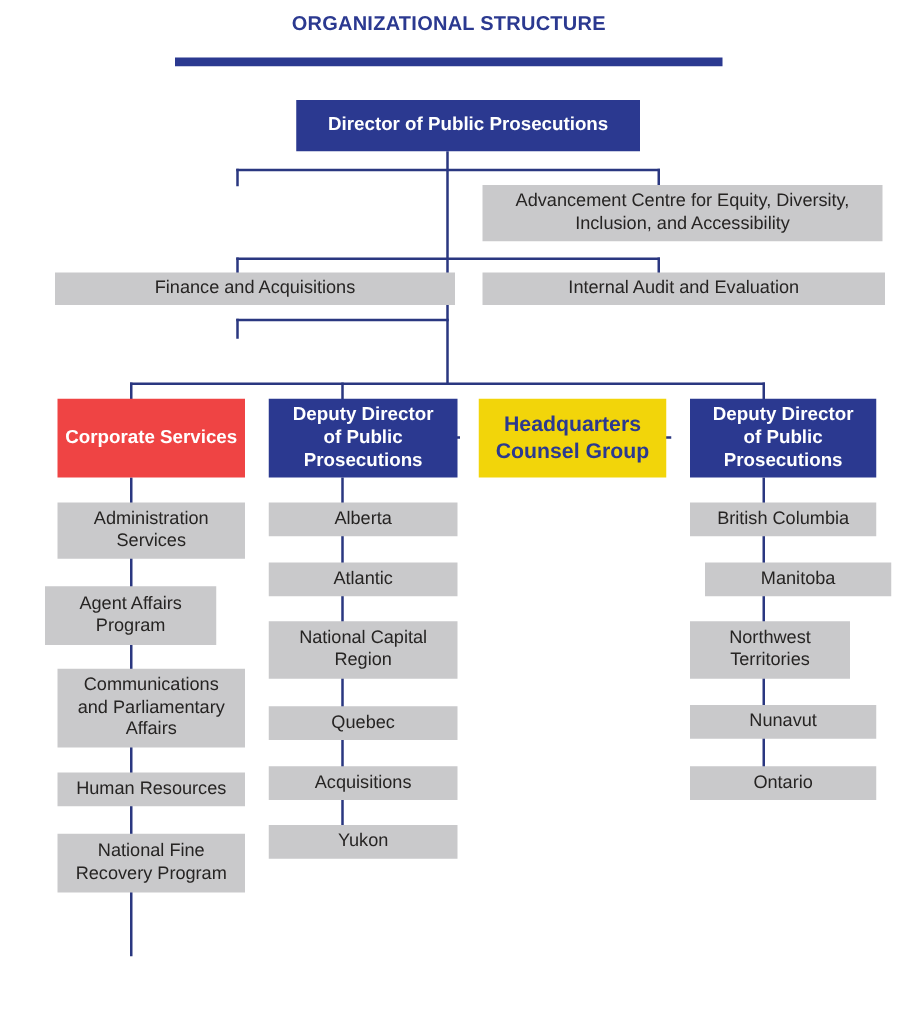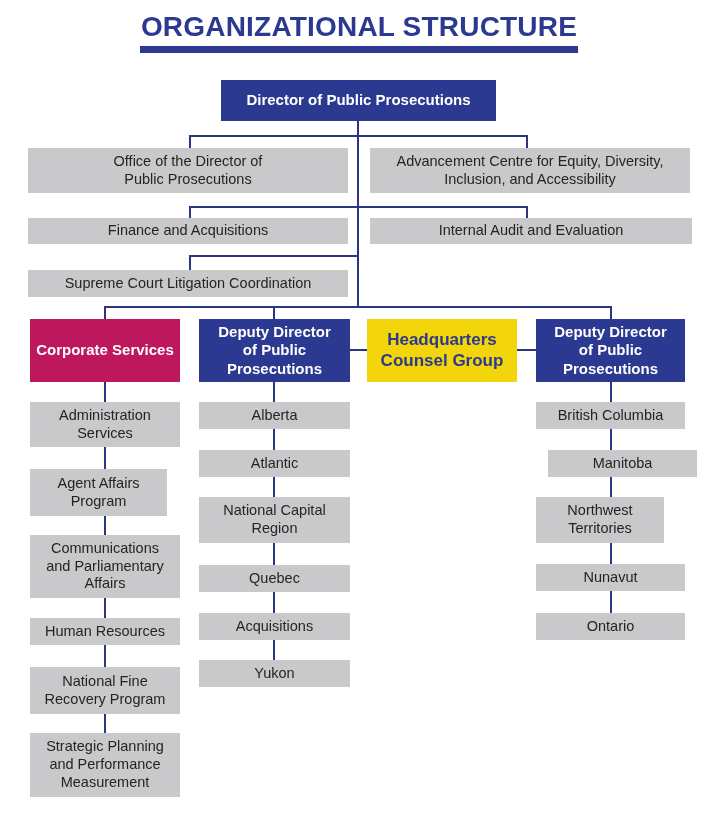--- a/index.html
+++ b/index.html
@@ -9,21 +9,21 @@
     width: 718px;
     height: 819px;
     background: #ffffff;
     overflow: hidden;
   }
   .page-title {
     position: absolute;
     left: 0; top: 11px;
     width: 718px;
     text-align: center;
-    font-size: 28px;
+    font-size: 16px;
     font-weight: bold;
     letter-spacing: 0.2px;
     color: #2B3990;
   }
   .title-bar {
     position: absolute;
     left: 140px; top: 46px;
     width: 438px; height: 7px;
     background: #2B3990;
   }
@@ -34,35 +34,36 @@
   .box {
     position: absolute;
     display: flex;
     align-items: center;
     justify-content: center;
     text-align: center;
     white-space: pre-line;
     line-height: 1.22;
     box-sizing: border-box;
     padding: 2px 4px;
+    margin-left: 16px;
   }
   .gray {
     background: #C9C9CB;
     color: #262423;
     font-size: 14.5px;
     font-weight: normal;
   }
   .navy {
     background: #2B3990;
     color: #ffffff;
     font-size: 15px;
     font-weight: bold;
   }
   .blue {
-    background: #be185d;
+    background: #ef4444;
     color: #ffffff;
     font-size: 15px;
     font-weight: bold;
   }
   .yellow {
     background: #F2D50A;
     color: #2B3990;
     font-size: 17px;
     font-weight: bold;
   }
@@ -95,51 +96,45 @@
 
   <div class="line" style="left:349px; top:349px; width:19px; height:2px;"></div>
   <div class="line" style="left:516px; top:349px; width:21px; height:2px;"></div>
 
   <div class="line" style="left:104px; top:382px; width:2px; height:383px;"></div>
   <div class="line" style="left:273px; top:382px; width:2px; height:291px;"></div>
   <div class="line" style="left:610px; top:382px; width:2px; height:244px;"></div>
 
   <div class="box navy" style="left:221px; top:80px; width:275px; height:41px;">Director of Public Prosecutions</div>
 
-  <div class="box gray" style="left:28px; top:148px; width:320px; height:45px;">Office of the Director of
-Public Prosecutions</div>
   <div class="box gray" style="left:370px; top:148px; width:320px; height:45px;">Advancement Centre for Equity, Diversity,
 Inclusion, and Accessibility</div>
   <div class="box gray" style="left:28px; top:218px; width:320px; height:26px;">Finance and Acquisitions</div>
   <div class="box gray" style="left:370px; top:218px; width:322px; height:26px;">Internal Audit and Evaluation</div>
-  <div class="box gray" style="left:28px; top:270px; width:320px; height:27px;">Supreme Court Litigation Coordination</div>
 
   <div class="box blue" style="left:30px; top:319px; width:150px; height:63px;">Corporate Services</div>
   <div class="box navy" style="left:199px; top:319px; width:151px; height:63px;">Deputy Director
 of Public
 Prosecutions</div>
   <div class="box yellow" style="left:367px; top:319px; width:150px; height:63px;">Headquarters
 Counsel Group</div>
   <div class="box navy" style="left:536px; top:319px; width:149px; height:63px;">Deputy Director
 of Public
 Prosecutions</div>
 
   <div class="box gray" style="left:30px; top:402px; width:150px; height:45px;">Administration
 Services</div>
-  <div class="box gray" style="left:30px; top:469px; width:137px; height:47px;">Agent Affairs
+  <div class="box gray" style="left:20px; top:469px; width:137px; height:47px;">Agent Affairs
 Program</div>
   <div class="box gray" style="left:30px; top:535px; width:150px; height:63px;">Communications
 and Parliamentary
 Affairs</div>
   <div class="box gray" style="left:30px; top:618px; width:150px; height:27px;">Human Resources</div>
   <div class="box gray" style="left:30px; top:667px; width:150px; height:47px;">National Fine
 Recovery Program</div>
-  <div class="box gray" style="left:30px; top:733px; width:150px; height:64px;">Strategic Planning
-and Performance
-Measurement</div>
 
   <div class="box gray" style="left:199px; top:402px; width:151px; height:27px;">Alberta</div>
   <div class="box gray" style="left:199px; top:450px; width:151px; height:27px;">Atlantic</div>
   <div class="box gray" style="left:199px; top:497px; width:151px; height:46px;">National Capital
 Region</div>
   <div class="box gray" style="left:199px; top:565px; width:151px; height:27px;">Quebec</div>
   <div class="box gray" style="left:199px; top:613px; width:151px; height:27px;">Acquisitions</div>
   <div class="box gray" style="left:199px; top:660px; width:151px; height:27px;">Yukon</div>
 
   <div class="box gray" style="left:536px; top:402px; width:149px; height:27px;">British Columbia</div>

